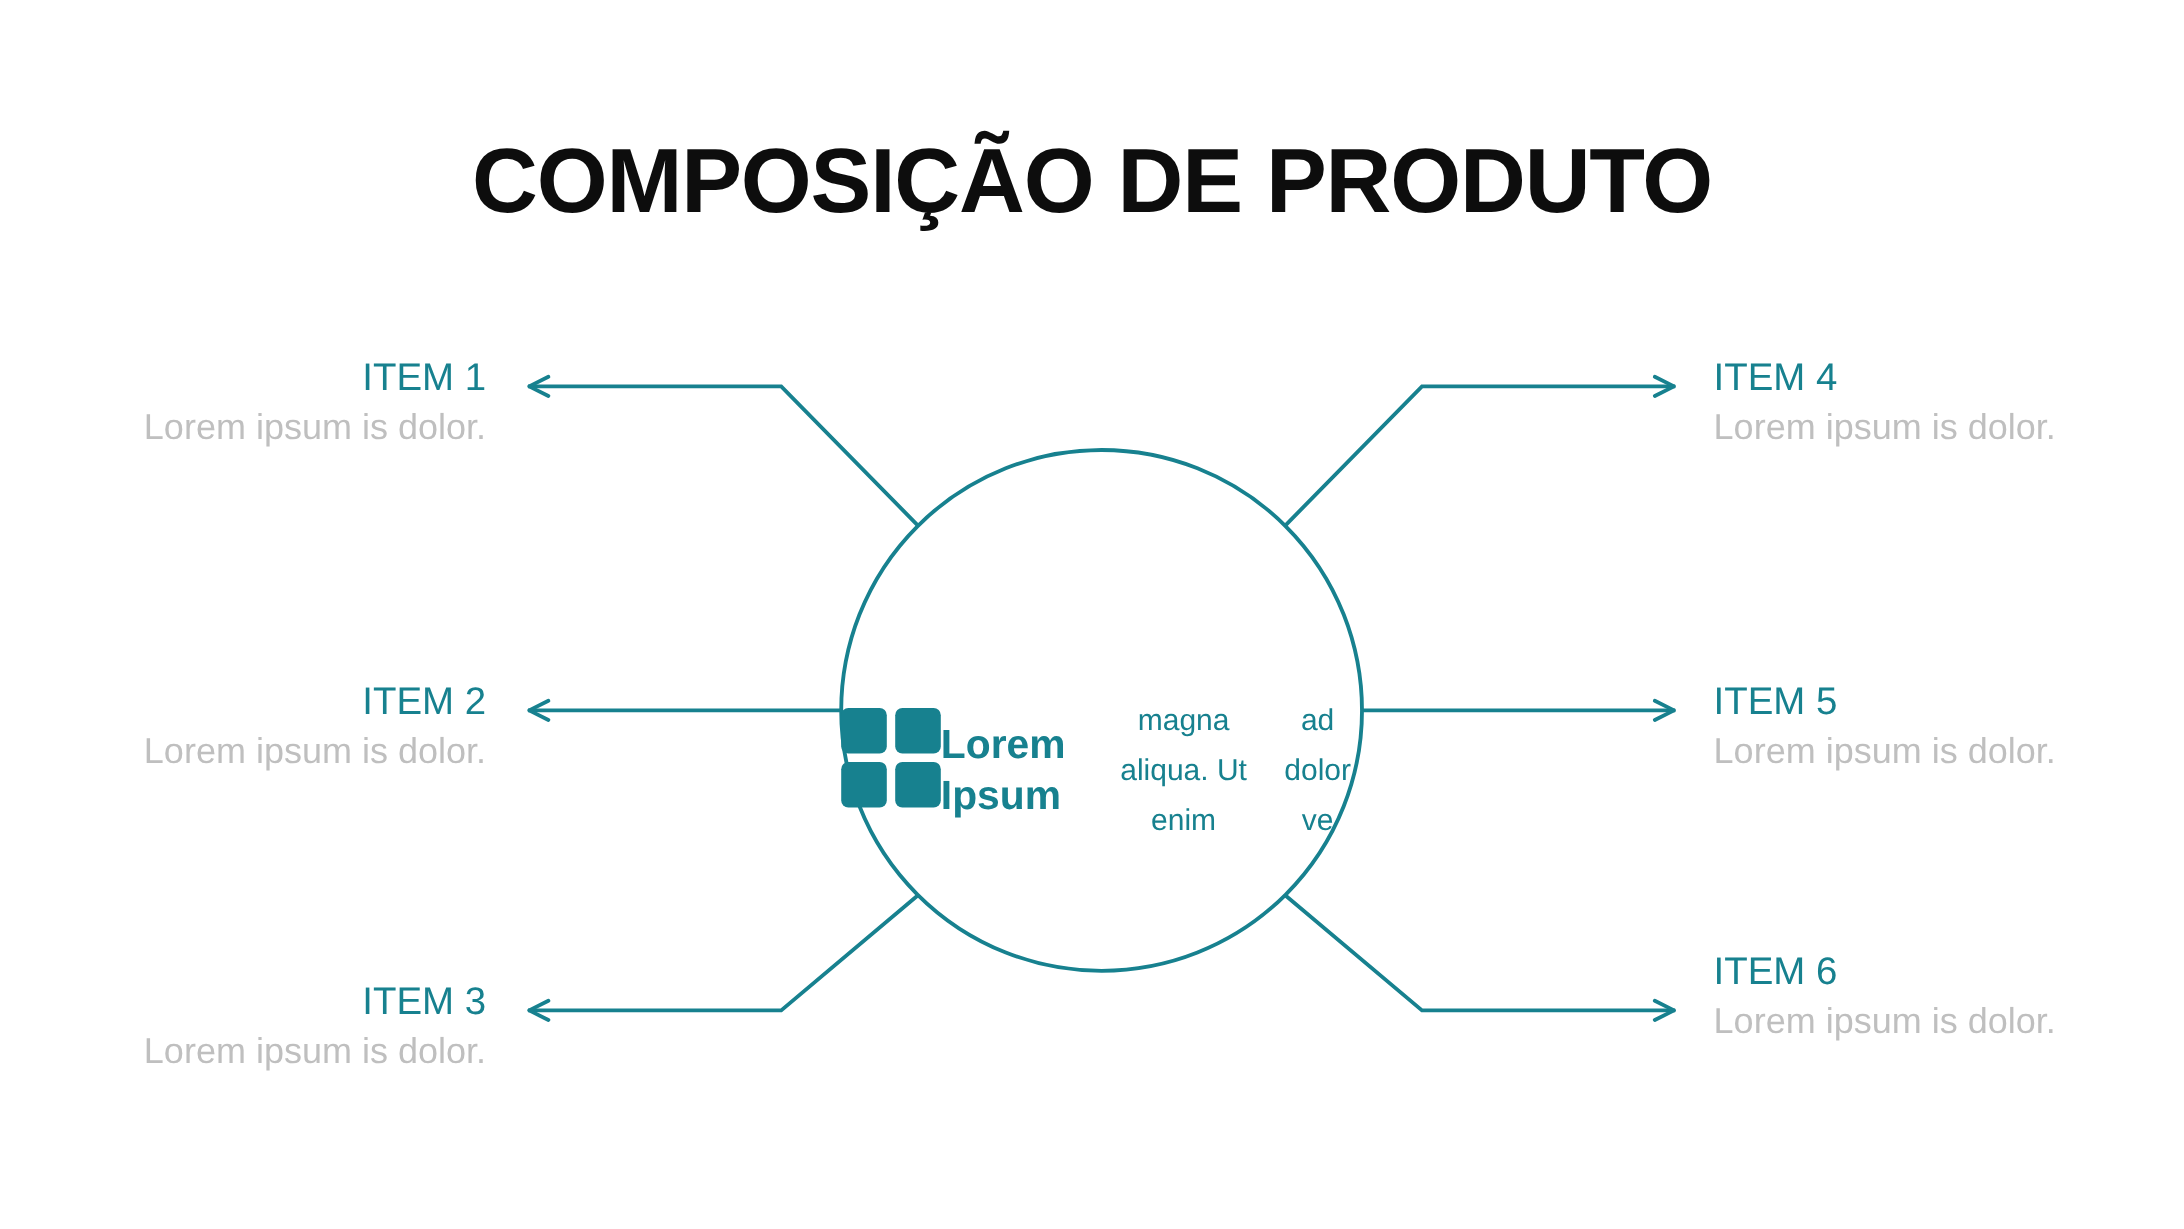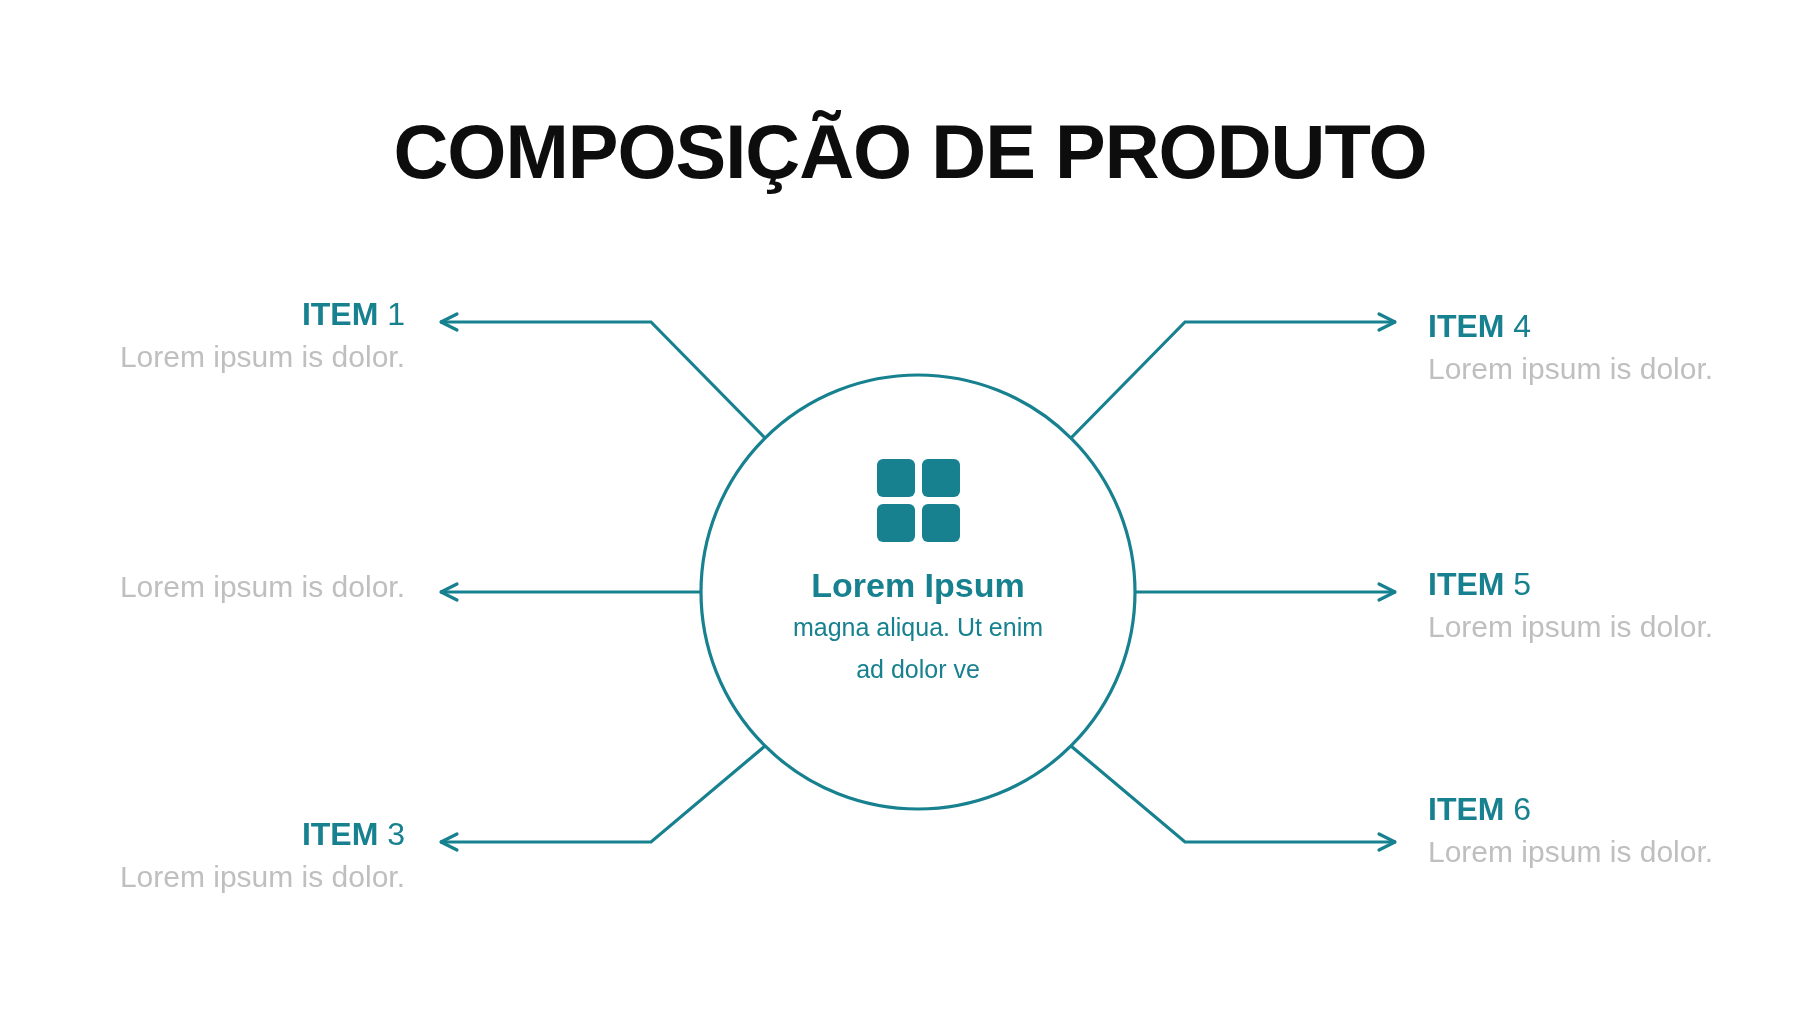--- a/index.html
+++ b/index.html
@@ -31,33 +31,33 @@
   .stroke-accent { stroke: var(--accent); fill: none; stroke-width: 3.2px; }
   .circle-node { fill: #ffffff; stroke: var(--accent); stroke-width: 3.2px; }
 
   .item { position: absolute; }
   .item.left  { left: 45px;   width: 360px; text-align: right; }
   .item.right { left: 1428px; width: 380px; text-align: left; }
   .item-label {
     font-size: 32px; line-height: 40px;
     color: var(--accent);
   }
-  .item-label .lbl { font-weight: bold; }
+  .item-label .lbl { font-weight: normal; }
   .item-label .num { font-weight: normal; }
   .item-desc {
     margin-top: 3px;
     font-size: 30px; line-height: 40px;
     color: var(--muted);
   }
 
   .center-content {
     position: absolute;
-    left: 701px; top: 359px;
+    left: 701px; top: 375px;
     width: 434px; height: 434px;
-    display: flex; flex-direction: column; align-items: center;
+    display: flex; flex-direction: row; align-items: center;
     padding-top: 100px;
   }
   .grid-icon {
     display: grid;
     grid-template-columns: 38px 38px;
     grid-template-rows: 38px 38px;
     gap: 7px;
     margin-bottom: 22px;
   }
   .grid-icon span {
@@ -114,32 +114,36 @@
 
   <div class="item left" style="top:294px">
     <div class="item-label">
       <span class="lbl">ITEM</span>
       <span class="num">1</span>
     </div>
     <div class="item-desc">Lorem ipsum is dolor.</div>
   </div>
 
   <div class="item left" style="top:564px">
+    <div class="item-label">
+      <span class="lbl">ITEM</span>
+      <span class="num">2</span>
+    </div>
     <div class="item-desc">Lorem ipsum is dolor.</div>
   </div>
 
   <div class="item left" style="top:814px">
     <div class="item-label">
       <span class="lbl">ITEM</span>
       <span class="num">3</span>
     </div>
     <div class="item-desc">Lorem ipsum is dolor.</div>
   </div>
 
-  <div class="item right" style="top:306px">
+  <div class="item right" style="top:294px">
     <div class="item-label">
       <span class="lbl">ITEM</span>
       <span class="num">4</span>
     </div>
     <div class="item-desc">Lorem ipsum is dolor.</div>
   </div>
 
   <div class="item right" style="top:564px">
     <div class="item-label">
       <span class="lbl">ITEM</span>

